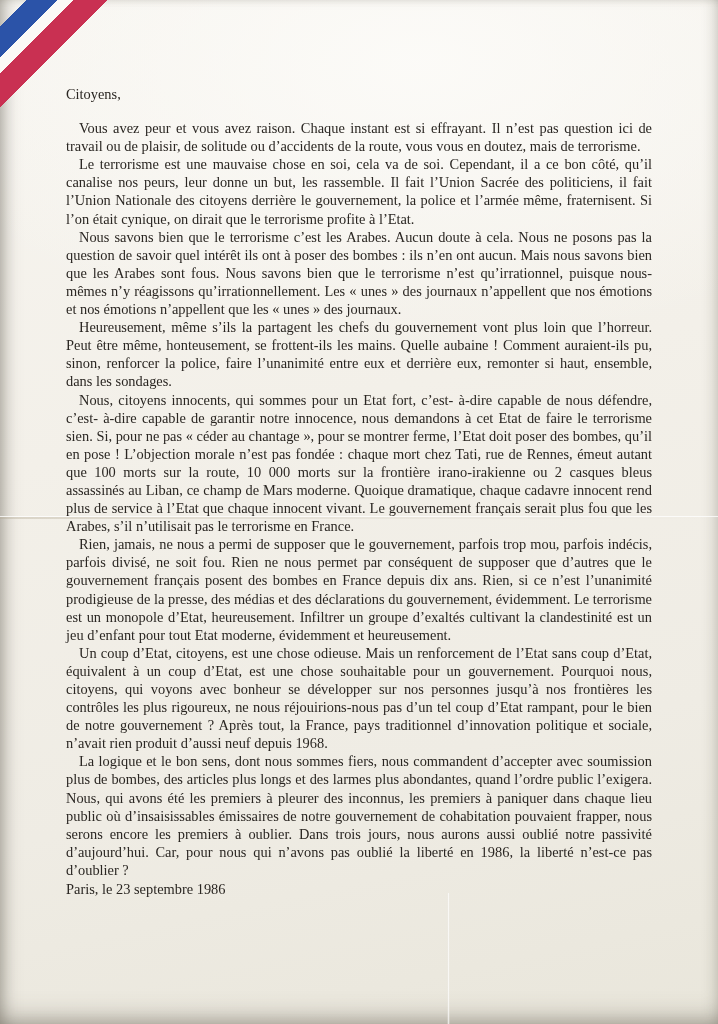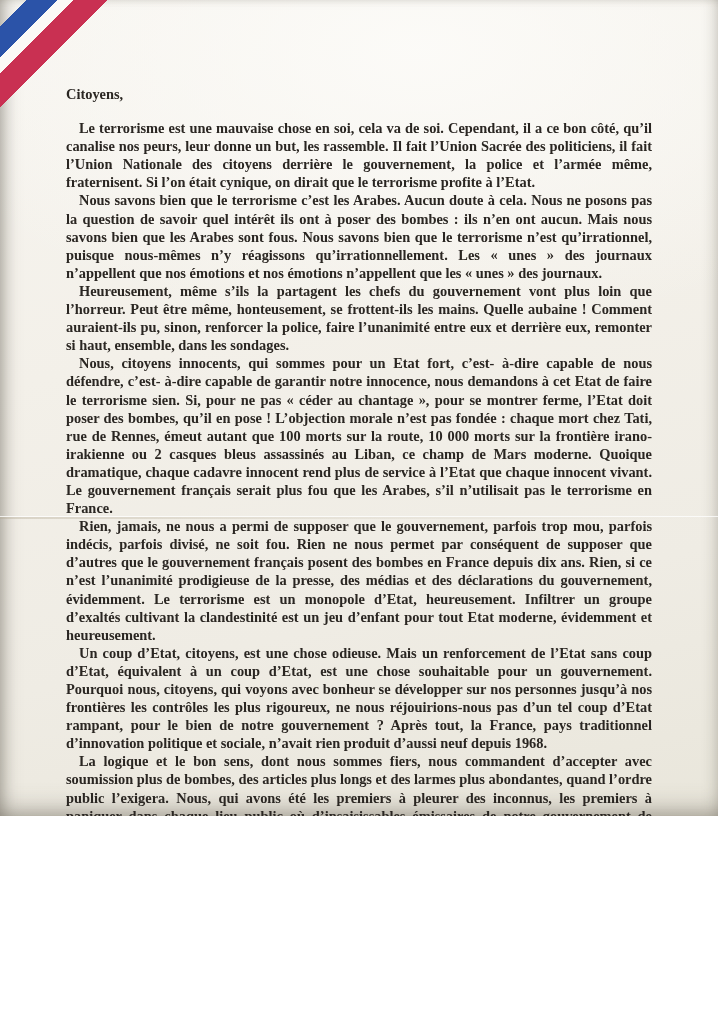--- a/index.html
+++ b/index.html
@@ -4,33 +4,32 @@
 <title>Tract — Citoyens</title>
 <style>
   html, body {
     margin: 0;
     padding: 0;
     background: #ffffff;
   }
   .paper {
     position: relative;
     width: 718px;
-    height: 816px;
+    height: 1024px;
     overflow: hidden;
     background:
       radial-gradient(ellipse 900px 480px at 58% 6%, rgba(252,251,248,0.95) 0%, rgba(252,251,248,0) 60%),
       linear-gradient(168deg, #f7f5f0 0%, #f3f0e9 40%, #efece4 72%, #e9e6db 100%);
     box-shadow:
       inset 14px 0 18px -12px rgba(95,90,78,0.55),
       inset -10px 0 16px -11px rgba(95,90,78,0.35),
       inset 0 -18px 24px -14px rgba(95,90,78,0.50),
       inset 0 6px 10px -8px rgba(95,90,78,0.22);
     font-family: "Liberation Serif", "DejaVu Serif", serif;
     color: #2a2622;
-    font-weight: bold;
   }
   
   .ribbon {
     position: absolute;
     top: 0;
     left: 0;
     width: 190px;
     height: 190px;
     background: linear-gradient(
       135deg,
@@ -103,20 +102,21 @@
 
 <div class="paper">
 
   <div class="ribbon"></div>
   <div class="crease-h"></div>
   <div class="crease-v"></div>
 
   <div class="content">
     <p class="salutation">Citoyens,</p>
 
+    <p class="para">Vous avez peur et vous avez raison. Chaque instant est si effrayant. Il n’est pas question ici de travail ou de plaisir, de solitude ou d’accidents de la route, vous vous en doutez, mais de terrorisme.</p>
     <p class="para">Le terrorisme est une mauvaise chose en soi, cela va de soi. Cependant, il a ce bon côté, qu’il canalise nos peurs, leur donne un but, les rassemble. Il fait l’Union Sacrée des politiciens, il fait l’Union Nationale des citoyens derrière le gouvernement, la police et l’armée même, fraternisent. Si l’on était cynique, on dirait que le terrorisme profite à l’Etat.</p>
     <p class="para">Nous savons bien que le terrorisme c’est les Arabes. Aucun doute à cela. Nous ne posons pas la question de savoir quel intérêt ils ont à poser des bombes : ils n’en ont aucun. Mais nous savons bien que les Arabes sont fous. Nous savons bien que le terrorisme n’est qu’irrationnel, puisque nous-mêmes n’y réagissons qu’irrationnellement. Les « unes » des journaux n’appellent que nos émotions et nos émotions n’appellent que les « unes » des journaux.</p>
     <p class="para">Heureusement, même s’ils la partagent les chefs du gouvernement vont plus loin que l’horreur. Peut être même, honteusement, se frottent-ils les mains. Quelle aubaine ! Comment auraient-ils pu, sinon, renforcer la police, faire l’unanimité entre eux et derrière eux, remonter si haut, ensemble, dans les sondages.</p>
     <p class="para">Nous, citoyens innocents, qui sommes pour un Etat fort, c’est- à-dire capable de nous défendre, c’est- à-dire capable de garantir notre innocence, nous demandons à cet Etat de faire le terrorisme sien. Si, pour ne pas « céder au chantage », pour se montrer ferme, l’Etat doit poser des bombes, qu’il en pose ! L’objection morale n’est pas fondée : chaque mort chez Tati, rue de Rennes, émeut autant que 100 morts sur la route, 10 000 morts sur la frontière irano-irakienne ou 2 casques bleus assassinés au Liban, ce champ de Mars moderne. Quoique dramatique, chaque cadavre innocent rend plus de service à l’Etat que chaque innocent vivant. Le gouvernement français serait plus fou que les Arabes, s’il n’utilisait pas le terrorisme en France.</p>
     <p class="para">Rien, jamais, ne nous a permi de supposer que le gouvernement, parfois trop mou, parfois indécis, parfois divisé, ne soit fou. Rien ne nous permet par conséquent de supposer que d’autres que le gouvernement français posent des bombes en France depuis dix ans. Rien, si ce n’est l’unanimité prodigieuse de la presse, des médias et des déclarations du gouvernement, évidemment. Le terrorisme est un monopole d’Etat, heureusement. Infiltrer un groupe d’exaltés cultivant la clandestinité est un jeu d’enfant pour tout Etat moderne, évidemment et heureusement.</p>
     <p class="para">Un coup d’Etat, citoyens, est une chose odieuse. Mais un renforcement de l’Etat sans coup d’Etat, équivalent à un coup d’Etat, est une chose souhaitable pour un gouvernement. Pourquoi nous, citoyens, qui voyons avec bonheur se développer sur nos personnes jusqu’à nos frontières les contrôles les plus rigoureux, ne nous réjouirions-nous pas d’un tel coup d’Etat rampant, pour le bien de notre gouvernement ? Après tout, la France, pays traditionnel d’innovation politique et sociale, n’avait rien produit d’aussi neuf depuis 1968.</p>
     <p class="para">La logique et le bon sens, dont nous sommes fiers, nous commandent d’accepter avec soumission plus de bombes, des articles plus longs et des larmes plus abondantes, quand l’ordre public l’exigera. Nous, qui avons été les premiers à pleurer des inconnus, les premiers à paniquer dans chaque lieu public où d’insaisissables émissaires de notre gouvernement de cohabitation pouvaient frapper, nous serons encore les premiers à oublier. Dans trois jours, nous aurons aussi oublié notre passivité d’aujourd’hui. Car, pour nous qui n’avons pas oublié la liberté en 1986, la liberté n’est-ce pas d’oublier ?</p>
 
     <p class="dateline">Paris, le 23 septembre 1986</p>
   </div>

